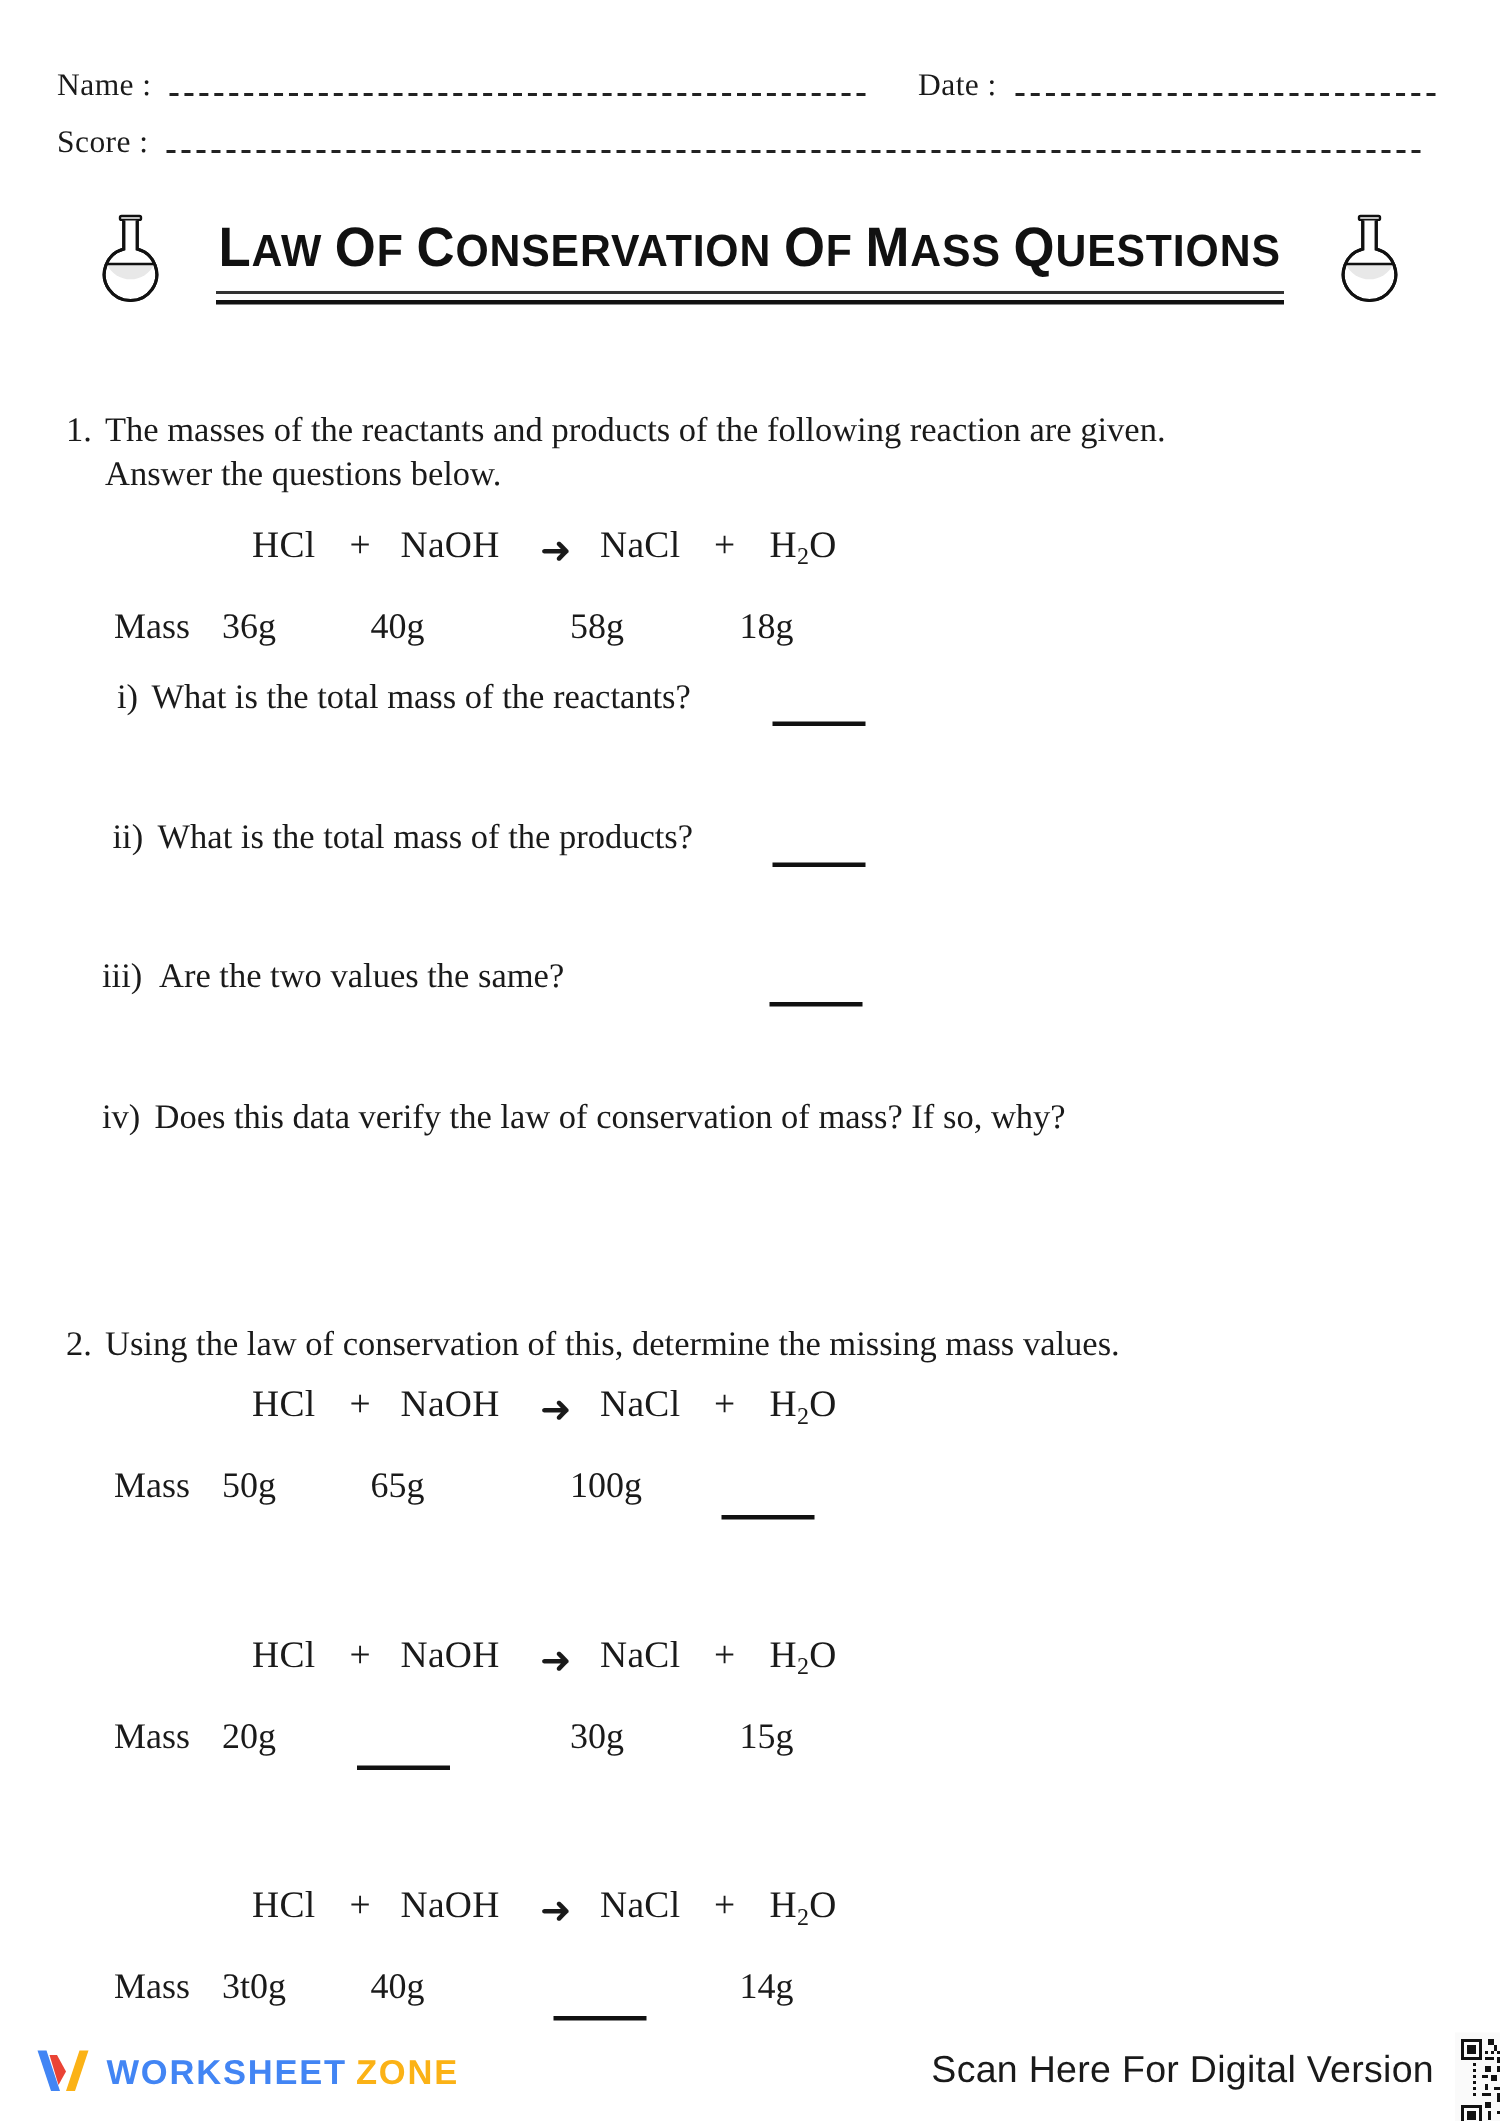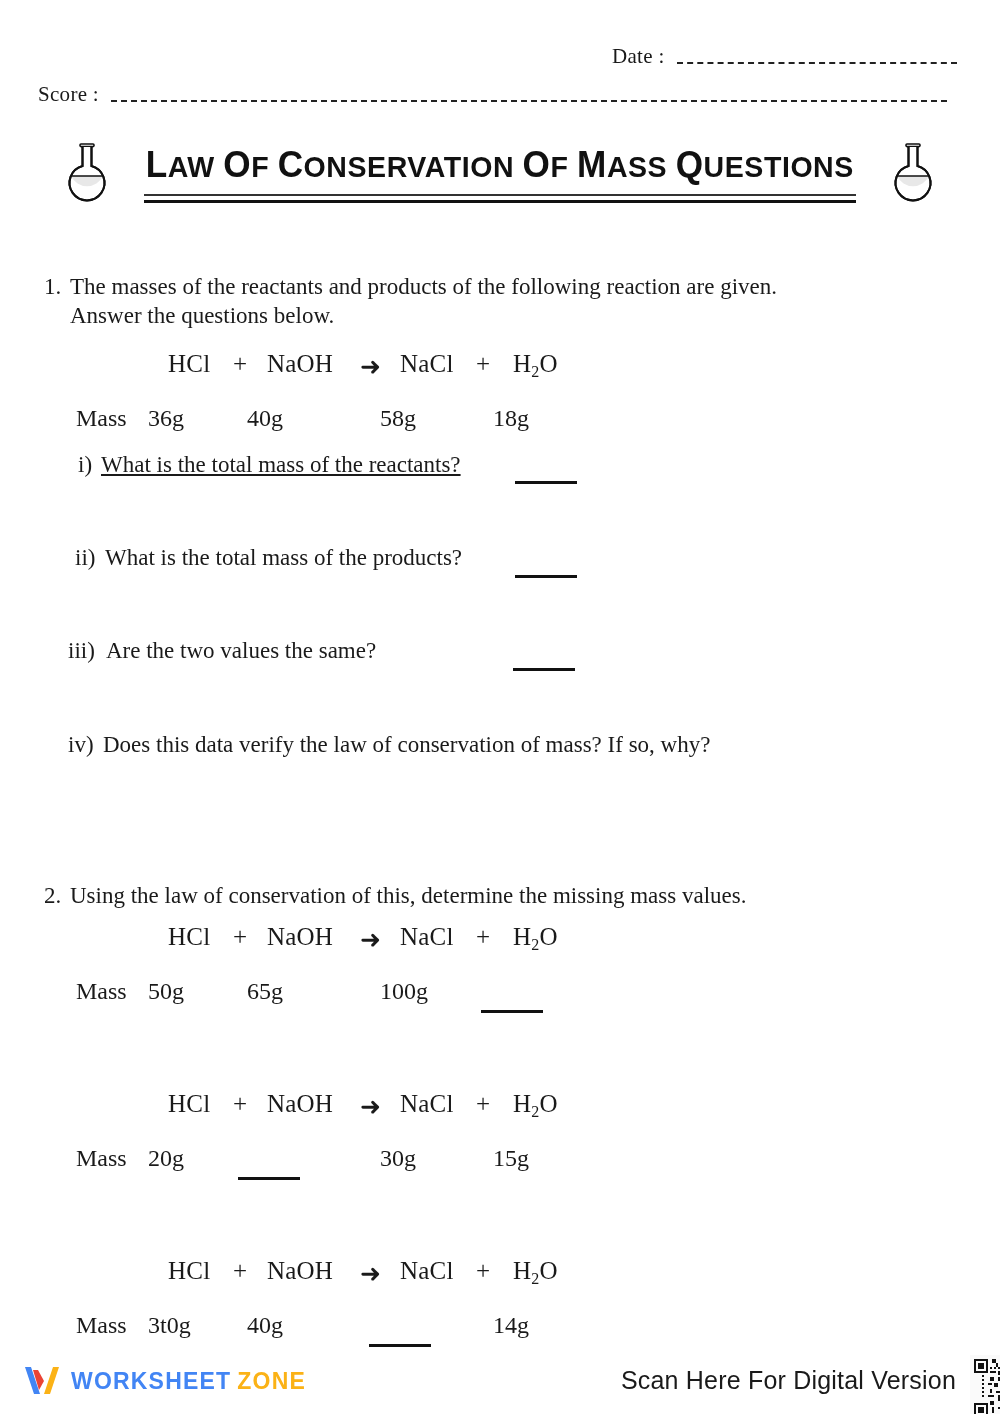--- a/index.html
+++ b/index.html
@@ -174,20 +174,24 @@
     top: 3px;
     width: 66px;
     height: 66px;
     background: #fafafa;
   }
 </style>
 </head>
 <body>
 
 <div class="header-block">
+  <div class="hdr-row" id="row-name">
+    <span class="hdr-label">Name :</span>
+    <span class="dashline"></span>
+  </div>
   <div class="hdr-row" id="row-date">
     <span class="hdr-label">Date :</span>
     <span class="dashline"></span>
   </div>
   <div class="hdr-row" id="row-score">
     <span class="hdr-label">Score :</span>
     <span class="dashline"></span>
   </div>
 </div>
 
@@ -229,21 +233,21 @@
 <div class="eq" style="left:456px; top:350px;">+</div>
 <div class="eq" style="left:493px; top:350px;"><span>H</span><span class="sub">2</span><span>O</span></div>
 
 <div class="massrow" style="left:76px; top:405px;">Mass</div>
 <div class="massrow" style="left:148px; top:405px;">36g</div>
 <div class="massrow" style="left:247px; top:405px;">40g</div>
 <div class="massrow" style="left:380px; top:405px;">58g</div>
 <div class="massrow" style="left:493px; top:405px;">18g</div>
 
 <div class="q-text" style="left:78px; top:450px;">i)</div>
-<div class="q-text" style="left:101px; top:450px;text-decoration:underline;">What is the total mass of the reactants?</div>
+<div class="q-text" style="left:101px; top:450px;">What is the total mass of the reactants?</div>
 <div class="blank" style="left:515px; top:481px; width:62px;"></div>
 
 <div class="q-text" style="left:75px; top:543px;">ii)</div>
 <div class="q-text" style="left:105px; top:543px;">What is the total mass of the products?</div>
 <div class="blank" style="left:515px; top:575px; width:62px;"></div>
 
 <div class="q-text" style="left:68px; top:636px;">iii)</div>
 <div class="q-text" style="left:106px; top:636px;">Are the two values the same?</div>
 <div class="blank" style="left:513px; top:668px; width:62px;"></div>
 

